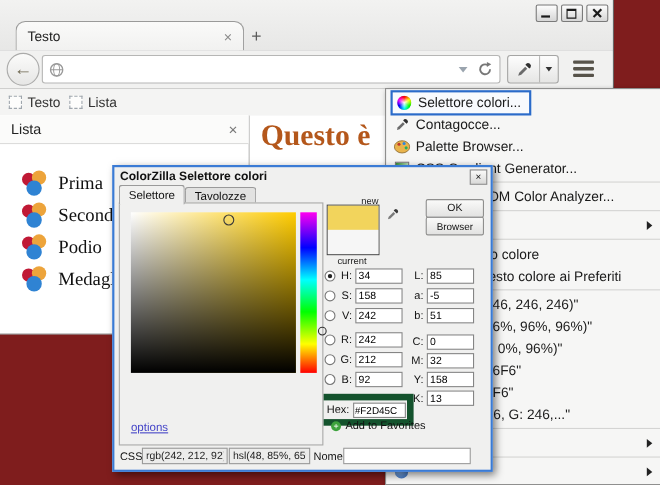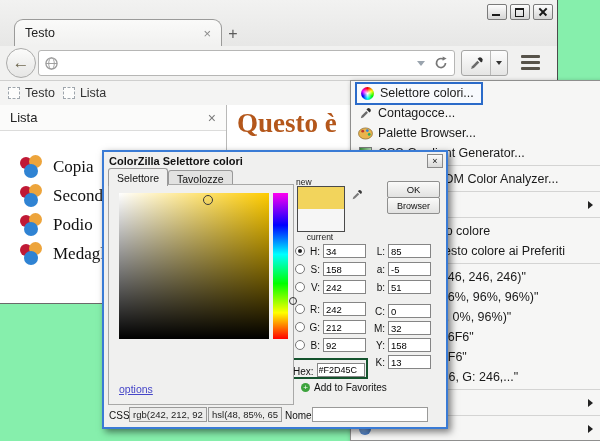--- a/index.html
+++ b/index.html
@@ -1,16 +1,16 @@
 <!DOCTYPE html>
 <html><head>
 <meta charset="utf-8">
 <style>
   html,body{margin:0;padding:0;background:#333;}
-  #screen{position:relative;width:600px;height:441px;background:#86efac;overflow:hidden;
+  #screen{position:relative;width:600px;height:441px;background:#7f1d1d;overflow:hidden;
           font-family:"Liberation Sans",sans-serif;-webkit-font-smoothing:antialiased;}
   *{box-sizing:content-box;}
 
   
   .window{position:absolute;left:0;top:0;width:557px;height:303px;background:#EFEFEE;
           border-right:1px solid #4c4c4c;border-bottom:1px solid #6a6a6a;}
   .titlebar{position:absolute;left:0;top:0;right:0;height:46px;
             background:linear-gradient(#F2F2F1,#E7E7E6);border-bottom:1px solid #B5B5B4;}
   .winctrls{position:absolute;right:4px;top:4px;display:flex;}
   .winbtn{width:18px;height:14px;margin-left:3px;border:1px solid #7a7a7a;border-radius:2px;
@@ -97,39 +97,39 @@
   .dtab.active{left:4px;top:16px;height:17px;background:#F0F0EF;z-index:3;}
   .dtab.idle{left:64px;top:18px;height:15px;background:#E2E2E1;z-index:1;}
   .dpanel{position:absolute;left:4px;top:32px;width:184px;height:219px;border:1px solid #A9A9A8;background:#F0F0EF;z-index:2;}
   .sv{position:absolute;left:10px;top:8px;width:150px;height:146px;
       background:linear-gradient(to top,#000,rgba(0,0,0,0) 100%),linear-gradient(to right,#fff,#FFCC00);}
   .sv-marker{position:absolute;left:84px;top:2px;width:8px;height:8px;border:1.5px solid #3a3a3a;border-radius:50%;}
   .hue{position:absolute;left:164px;top:8px;width:15px;height:146px;
        background:linear-gradient(#FF00F0,#0000FF 22%,#00FFFF 42%,#00FF00 62%,#FFFF00 82%,#FF0000 100%);}
   .hue-marker{position:absolute;left:180px;top:112px;width:6px;height:6px;border:1px solid #333;border-radius:50%;}
   .options{position:absolute;left:10px;top:198px;color:#4646C8;text-decoration:underline;font-size:10.5px;}
-  .new-lbl{position:absolute;left:192px;top:25px;width:48px;text-align:left;font-size:8.5px;color:#222;}
+  .new-lbl{position:absolute;left:192px;top:25px;width:48px;text-align:right;font-size:8.5px;color:#222;}
   .cur-lbl{position:absolute;left:192px;top:80px;width:48px;text-align:center;font-size:8.5px;color:#222;}
   .preview{position:absolute;left:193px;top:34px;width:46px;height:44px;border:1px solid #4a4a4a;}
   .preview .pnew{height:50%;}
   .preview .pcur{height:50%;}
   .dropper-sm{position:absolute;left:247px;top:37px;}
   .dbtn{position:absolute;left:283px;width:51px;height:15px;border:1px solid #8F8F8E;border-radius:2px;
         background:linear-gradient(#FAFAF9,#E2E2E1);display:flex;align-items:center;justify-content:center;font-size:9.5px;}
   .dbtn.ok{top:29px;} .dbtn.cancel{top:45px;font-size:9px;}
   .frow{position:absolute;display:flex;align-items:center;height:14px;}
   .frow .radio{width:8px;height:8px;border:1px solid #777;border-radius:50%;background:#fff;margin-right:2px;
                display:flex;align-items:center;justify-content:center;flex:none;}
   .frow .radio.on::after{content:"";width:4px;height:4px;background:#222;border-radius:50%;}
   .frow .flab{width:13px;text-align:right;margin-right:3px;font-size:10px;}
   .frow input{width:37px;height:12px;border:1px solid #858585;background:#fff;font-size:9.5px;
               font-family:"Liberation Sans",sans-serif;padding:0 2px;margin:0;}
   .lcol{left:191px;} .rcol{left:264px;} .rcol .flab{width:17px;}
-  .hexbox{position:absolute;left:184px;top:206px;width:76px;height:17px;border:2px solid #14532d;
-          display:flex;align-items:flex-end;background:#F0F0EF;}
+  .hexbox{position:absolute;left:184px;top:206px;width:76px;height:17px;border:6px solid #14532d;
+          display:flex;align-items:center;background:#F0F0EF;}
   .hexbox .flab{margin-left:3px;font-size:10px;}
   .hexbox input{width:44px;height:12px;border:1px solid #858585;background:#fff;font-size:9px;
                 font-family:"Liberation Sans",sans-serif;padding:0 1px;margin-left:3px;}
   .addfav{position:absolute;left:197px;top:230px;display:flex;align-items:center;font-size:10px;}
   .addfav .plus{width:9px;height:9px;border-radius:50%;background:#3DA33D;color:#fff;font-size:8px;line-height:9px;
                 text-align:center;margin-right:4px;flex:none;}
   .css-lbl{position:absolute;left:5px;top:258px;font-size:10px;}
   .nome-lbl{position:absolute;left:181px;top:258px;font-size:10px;}
   .cfield{position:absolute;top:255px;height:13px;border:1px solid #9A9A99;background:#ECECEB;
           font-size:9.5px;font-family:"Liberation Sans",sans-serif;padding:0 3px;margin:0;color:#222;}
@@ -212,21 +212,21 @@
           <span class="sb-title">Lista</span>
           <span class="sb-close">×</span>
         </div>
         <div class="sb-items">
           <div class="sb-item">
             <span class="tri-icon">
                 <span class="c-red"></span>
                 <span class="c-org"></span>
                 <span class="c-blu"></span>
               </span>
-            <span>Copia</span>
+            <span>Prima</span>
           </div>
           <div class="sb-item">
             <span class="tri-icon">
                 <span class="c-red"></span>
                 <span class="c-org"></span>
                 <span class="c-blu"></span>
               </span>
             <span>Seconda</span>
           </div>
           <div class="sb-item">

